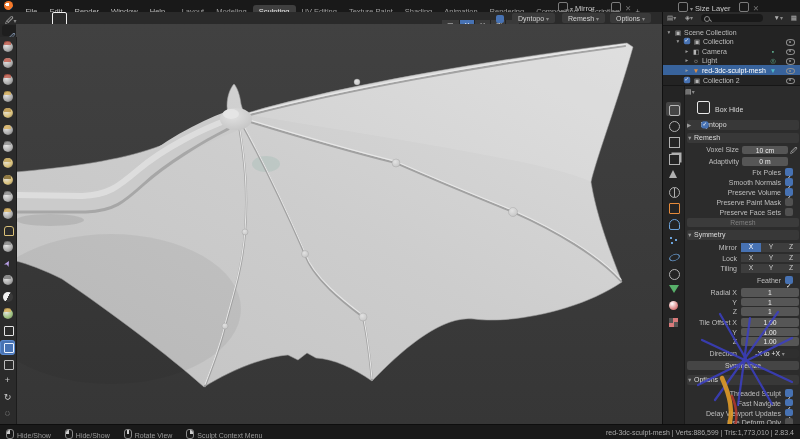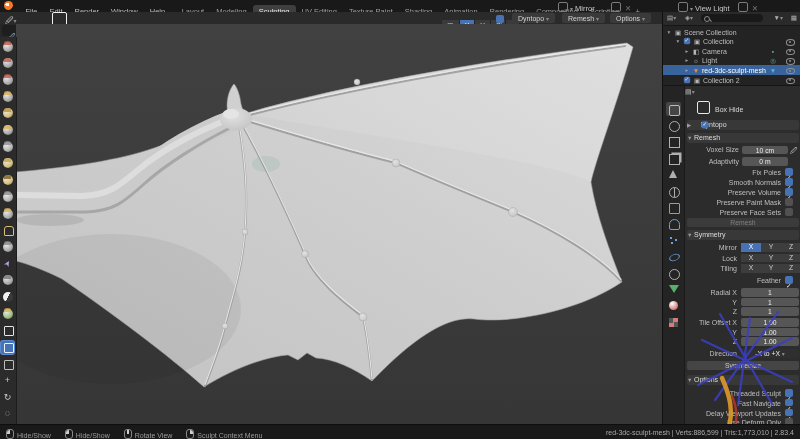--- a/index.html
+++ b/index.html
@@ -97,21 +97,21 @@
     <span id="topbar-tabs"><span class="ws-tab">Layout</span><span class="ws-tab">Modeling</span><span class="ws-tab active">Sculpting</span><span class="ws-tab">UV Editing</span><span class="ws-tab">Texture Paint</span><span class="ws-tab">Shading</span><span class="ws-tab">Animation</span><span class="ws-tab">Rendering</span><span class="ws-tab">Compositing</span><span class="ws-tab">Scripting</span></span>
     <span class="ws-tab">+</span>
     <span class="abs topbar-right" style="left:556px;top:1.5px;">
       <span class="mini-ic"></span><span class="chev">▾</span>
       <span>Mirror</span>
       <span class="mini-ic" style="margin-left:14px;"></span>
       <span style="color:#777;">✕</span>
     </span>
     <span class="abs topbar-right" style="left:676px;top:1.5px;">
       <span class="mini-ic"></span><span class="chev">▾</span>
-      <span>View Light</span>
+      <span>Size Layer</span>
       <span class="mini-ic" style="margin-left:6px;"></span>
       <span style="color:#777;">✕</span>
     </span>
   </div>
 
   <div id="toolrow" class="abs">
     <span class="abs" style="left:5px;top:2px;font-size:8px;color:#c8c8c8;">🖉<span class="chev">▾</span></span>
     <span class="abs" style="left:52px;top:0px;width:13px;height:13px;border:1.5px solid #f2f2f2;border-radius:2px;"></span>
     <span class="abs" style="left: 442px; top: 1.5px;" id="axis-toggles"><span class="seg">▦</span><span class="seg on">X</span><span class="seg">Y</span><span class="seg">Z</span><span class="seg"><span class="chev">▾</span></span></span>
     <span class="abs" style="left: 496px; top: 2px;"><span class="chk on"></span></span>

